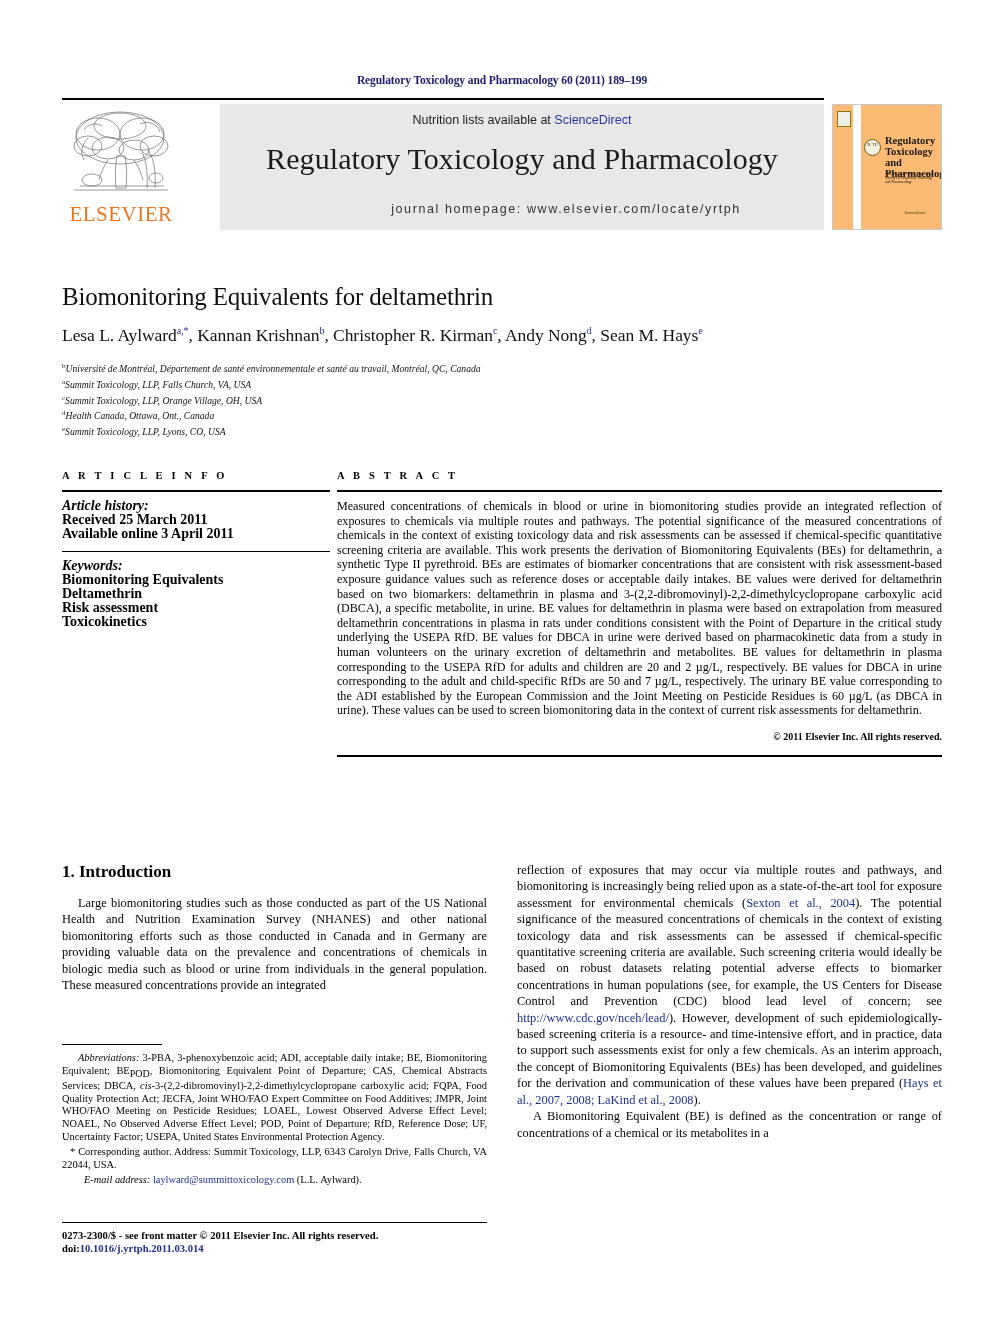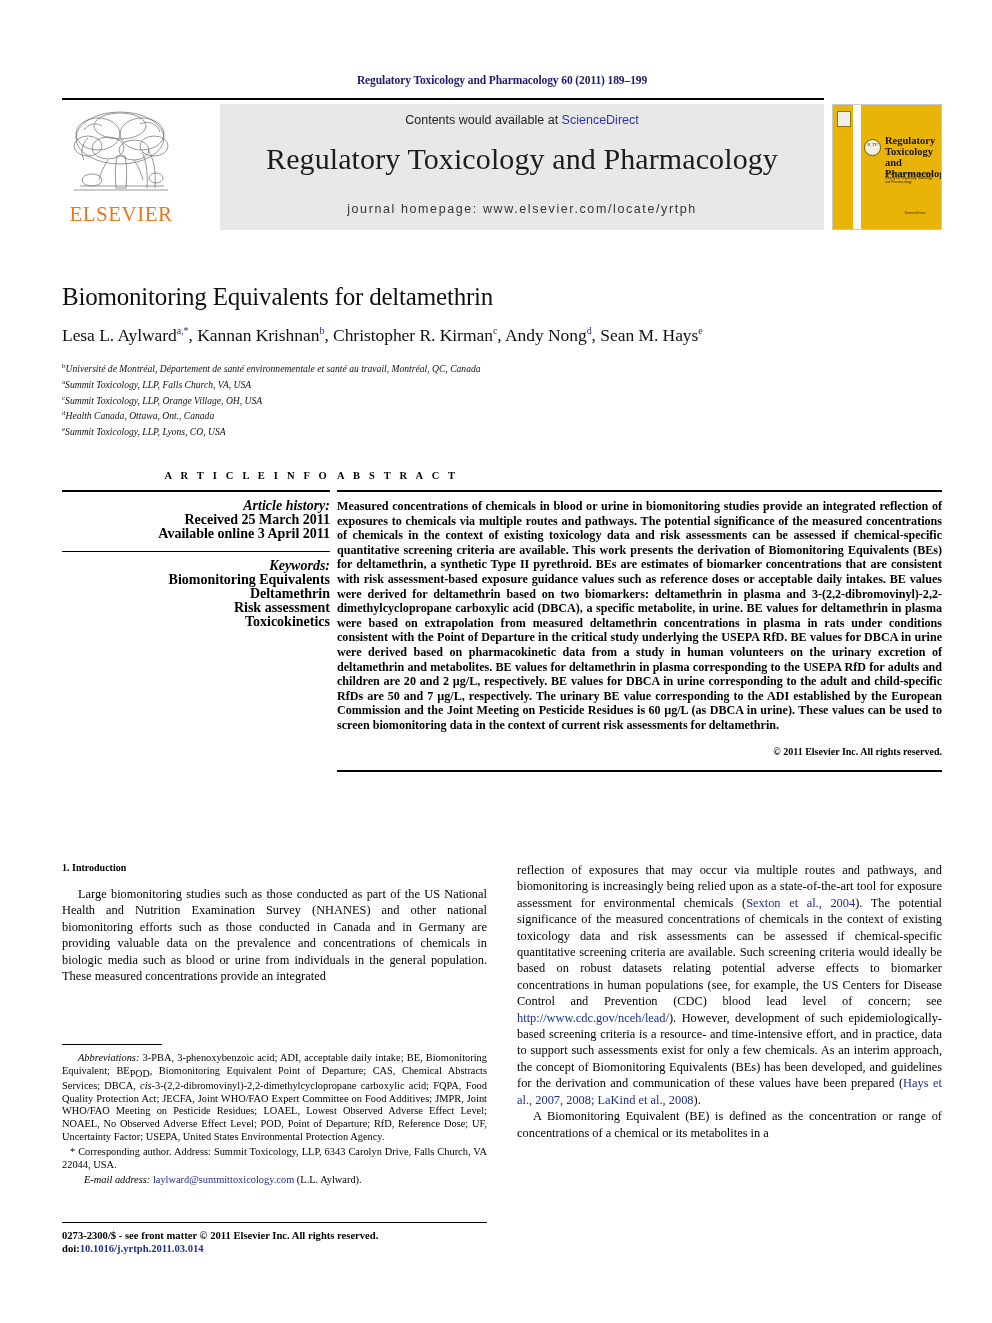--- a/index.html
+++ b/index.html
@@ -105,27 +105,28 @@
   }
   .homepage-line {
     position: absolute;
     left: 0; top: 98px;
     width: 604px;
     text-align: center;
     font-family: "Liberation Sans", sans-serif;
     font-size: 12.5px;
     letter-spacing: 1.6px;
     color: #333;
+    padding-left: 44px;
   }
   .cover-thumb {
     position: absolute;
     left: 770px; top: 0px;
     width: 110px;
     height: 126px;
-    background: #eab308;
+    background: #fdba74;
     border: 1px solid #c8c8c8;
     box-sizing: border-box;
     overflow: hidden;
   }
   .cover-stripe {
     position: absolute;
     left: 20px; top: 0;
     width: 8px;
     height: 100%;
     background: #fdfdfd;
@@ -208,21 +209,21 @@
     font-style: italic;
     font-size: 9.6px;
     line-height: 12.6px;
     color: #111;
   }
   .affiliations div { white-space: nowrap; }
   .affiliations sup { font-style: normal; font-size: 7px; vertical-align: super; }
 
   
   .infoabs { position: absolute; left: 62px; top: 470px; width: 880px; }
-  .col-info { position: absolute; left: 0; top: 0; width: 268px; text-align: right; }
+  .col-info { position: absolute; left: 0; top: 0; width: 268px; }
   .col-abs  { position: absolute; left: 275px; top: 0; width: 605px; }
 
   .sec-head {
     font-family: "Liberation Serif", serif;
     font-weight: bold;
     font-size: 10.5px;
     letter-spacing: 3.2px;
     color: #000;
     margin-bottom: 9px;
   }
@@ -237,21 +238,21 @@
     color: #000;
   }
   .info-body em { font-style: italic; }
 
   .abs-body {
     font-family: "Liberation Serif", serif;
     font-size: 12.1px;
     line-height: 14.6px;
     text-align: justify;
     color: #000;
-    font-weight: bold;
+    font-weight: normal;
   }
   .abs-copy {
     text-align: right;
     font-family: "Liberation Serif", serif;
     font-size: 10px;
     font-weight: bold;
     margin-top: 13px;
   }
   .abs-rule {
     height: 2px;
@@ -261,21 +262,21 @@
 
   
   .body-cols { position: absolute; left: 62px; top: 862px; width: 880px; }
   .bcol { position: absolute; top: 0; width: 425px; }
   .bcol-l { left: 0; }
   .bcol-r { left: 455px; }
 
   .h2 {
     font-family: "Liberation Serif", serif;
     font-weight: bold;
-    font-size: 10px;
+    font-size: 17px;
     margin: 0 0 13px 0;
   }
   .para {
     font-family: "Liberation Serif", serif;
     font-size: 12.4px;
     line-height: 16.4px;
     text-align: justify;
     text-indent: 16px;
     margin: 0;
   }
@@ -358,21 +359,21 @@
             <path d="M34 18 C28 14 20 16 16 22"></path>
             <path d="M72 16 C80 12 90 16 92 24"></path>
           </g>
         </svg>
       </div>
       <div class="elsevier-word">ELSEVIER</div>
     </div>
 
     <div class="center-band">
       <div class="contents-line">
-        <span>Contents would available at </span><span class="sd-link">ScienceDirect</span>
+        <span>Nutrition lists available at </span><span class="sd-link">ScienceDirect</span>
       </div>
       <div class="journal-title">Regulatory Toxicology and Pharmacology</div>
       <div class="homepage-line">journal homepage: www.elsevier.com/locate/yrtph</div>
     </div>
 
     <div class="cover-thumb">
       <div class="cover-stripe"></div>
       <div class="cover-els"></div>
       <div class="cover-badge">R TP</div>
       <div class="cover-title">

